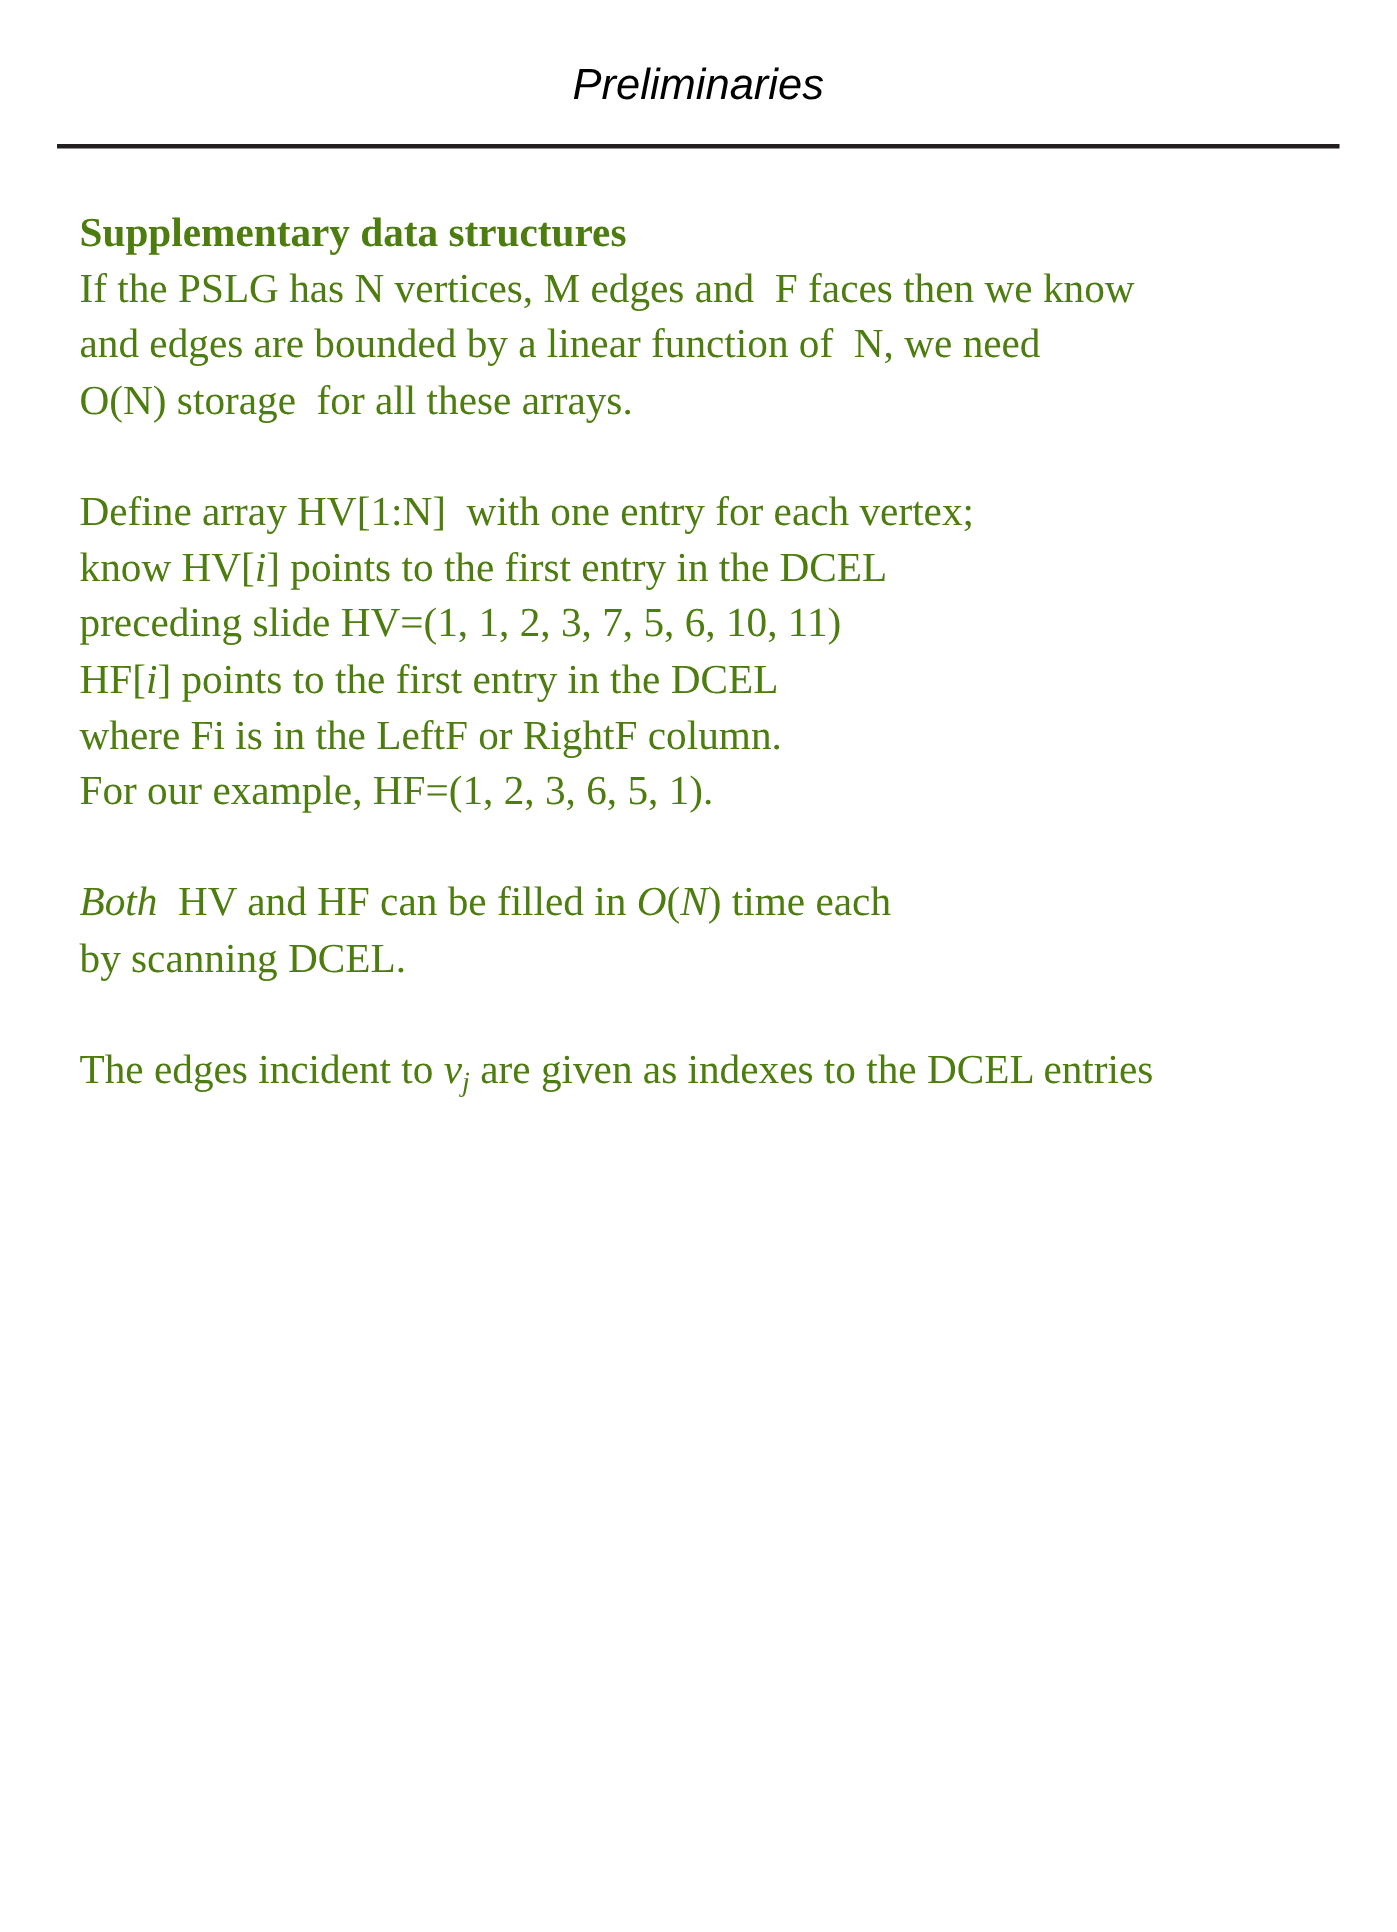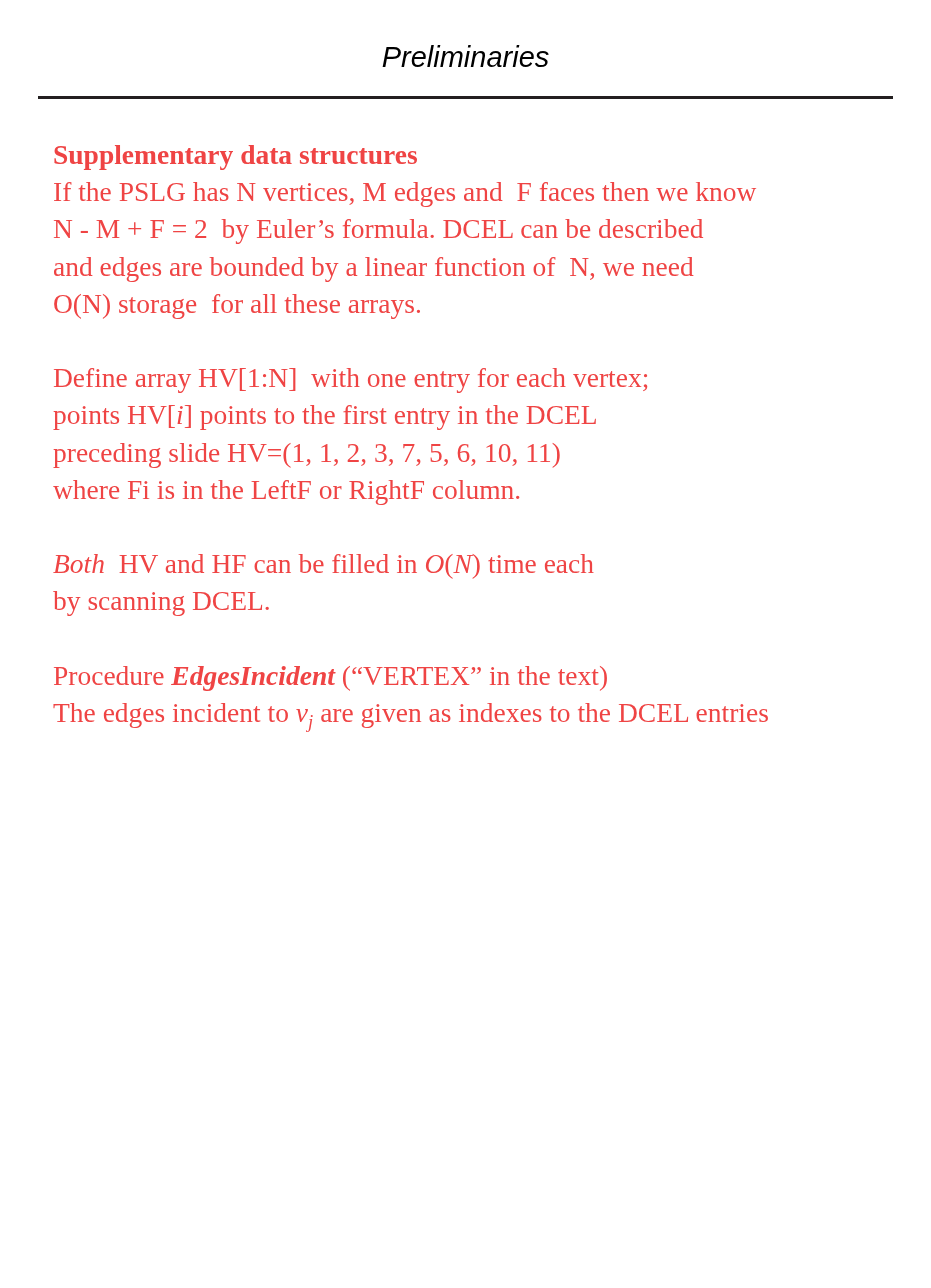--- a/index.html
+++ b/index.html
@@ -56,21 +56,21 @@
     position: absolute;
     left: 53px;
     top: 136px;
     width: 850px;
   }
 
   .line {
     font-size: 27.5px;
     line-height: 37.2px;
     white-space: pre-wrap;
-    color: #ef4444;
+    color: #4d7c0f;
   }
 
   .line.bold {
     font-weight: 700;
   }
 
   .line.spacer {
     height: 37.2px;
     font-size: 27.5px;
     line-height: 37.2px;
@@ -93,45 +93,45 @@
 
   <div class="slide-title">Preliminaries</div>
 
   <div class="title-rule"></div>
 
   <div class="body-block">
 
     <div class="line bold">Supplementary data structures</div>
 
     <div class="line">If the PSLG has N vertices, M edges and  F faces then we know</div>
-    <div class="line">N - M + F = 2  by Euler’s formula. DCEL can be described</div>
     <div class="line">and edges are bounded by a linear function of  N, we need</div>
     <div class="line">O(N) storage  for all these arrays.</div>
 
     <div class="line spacer">&nbsp;</div>
 
     <div class="line">Define array HV[1:N]  with one entry for each vertex;</div>
 
-    <div class="line"><span>points HV[</span><span class="it">i</span><span>] points to the first entry in the DCEL</span></div>
+    <div class="line"><span>know HV[</span><span class="it">i</span><span>] points to the first entry in the DCEL</span></div>
 
 
     <div class="line">preceding slide HV=(1, 1, 2, 3, 7, 5, 6, 10, 11)</div>
 
+    <div class="line"><span>HF[</span><span class="it">i</span><span>] points to the first entry in the DCEL</span></div>
 
     <div class="line">where Fi is in the LeftF or RightF column.</div>
+    <div class="line">For our example, HF=(1, 2, 3, 6, 5, 1).</div>
 
     <div class="line spacer">&nbsp;</div>
 
     <div class="line"><span class="it">Both</span><span>  HV and HF can be filled in </span><span class="it">O</span><span>(</span><span class="it">N</span><span>)</span><span> time each</span></div>
 
     <div class="line">by scanning DCEL.</div>
 
     <div class="line spacer">&nbsp;</div>
 
 
-    <div class="line"><span>Procedure </span><span class="bi">EdgesIncident</span><span> (“VERTEX” in the text)</span></div>
 
 
     <div class="line"><span>The edges incident to </span><span class="it">v</span><span class="sub">j</span><span> are given as indexes to the DCEL entries</span></div>
 
 
   </div>
 </div>
 
 </body></html>

